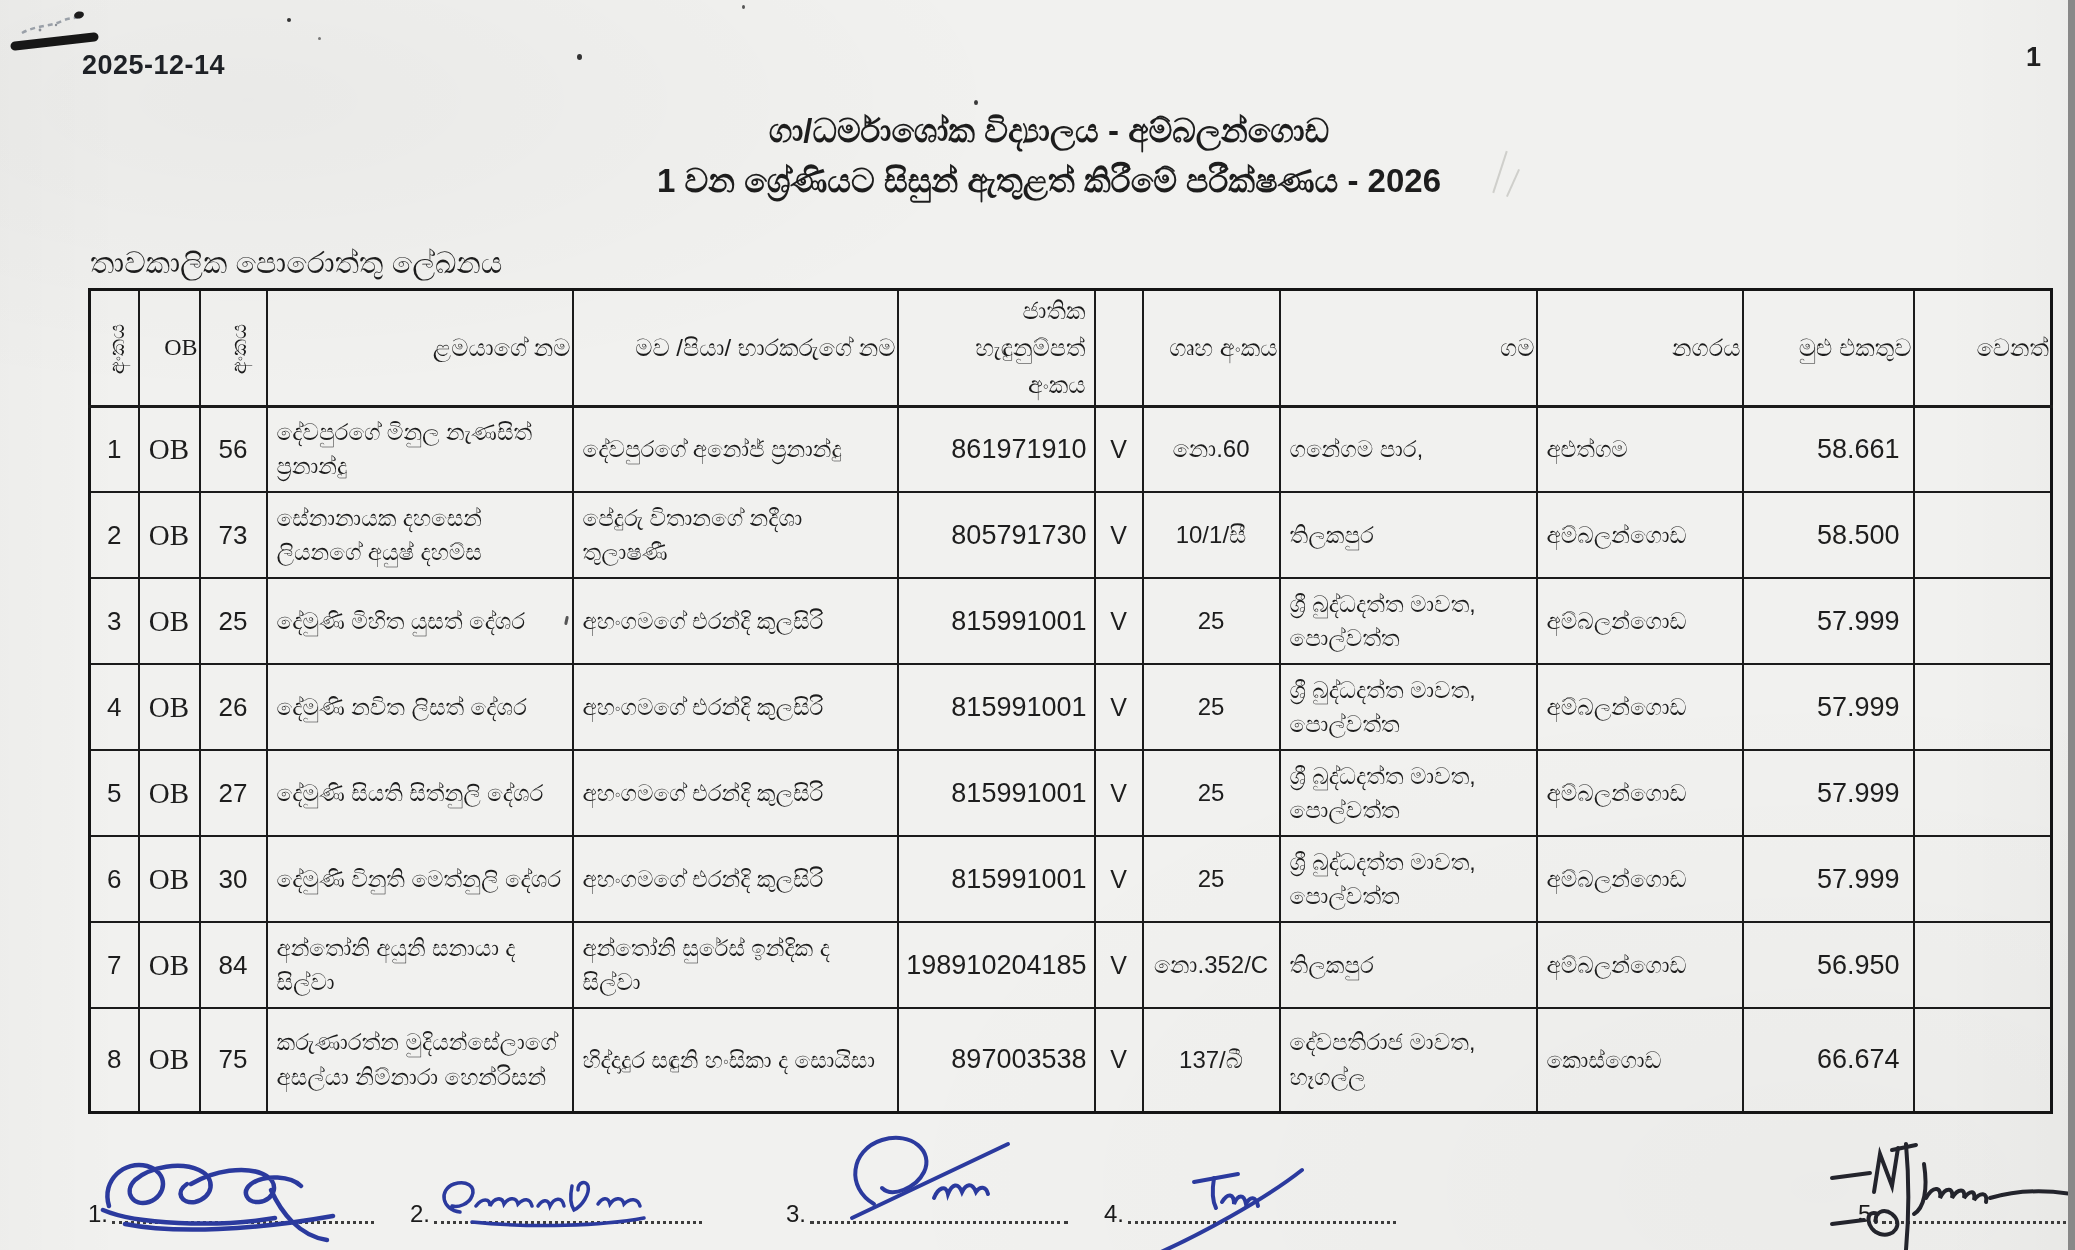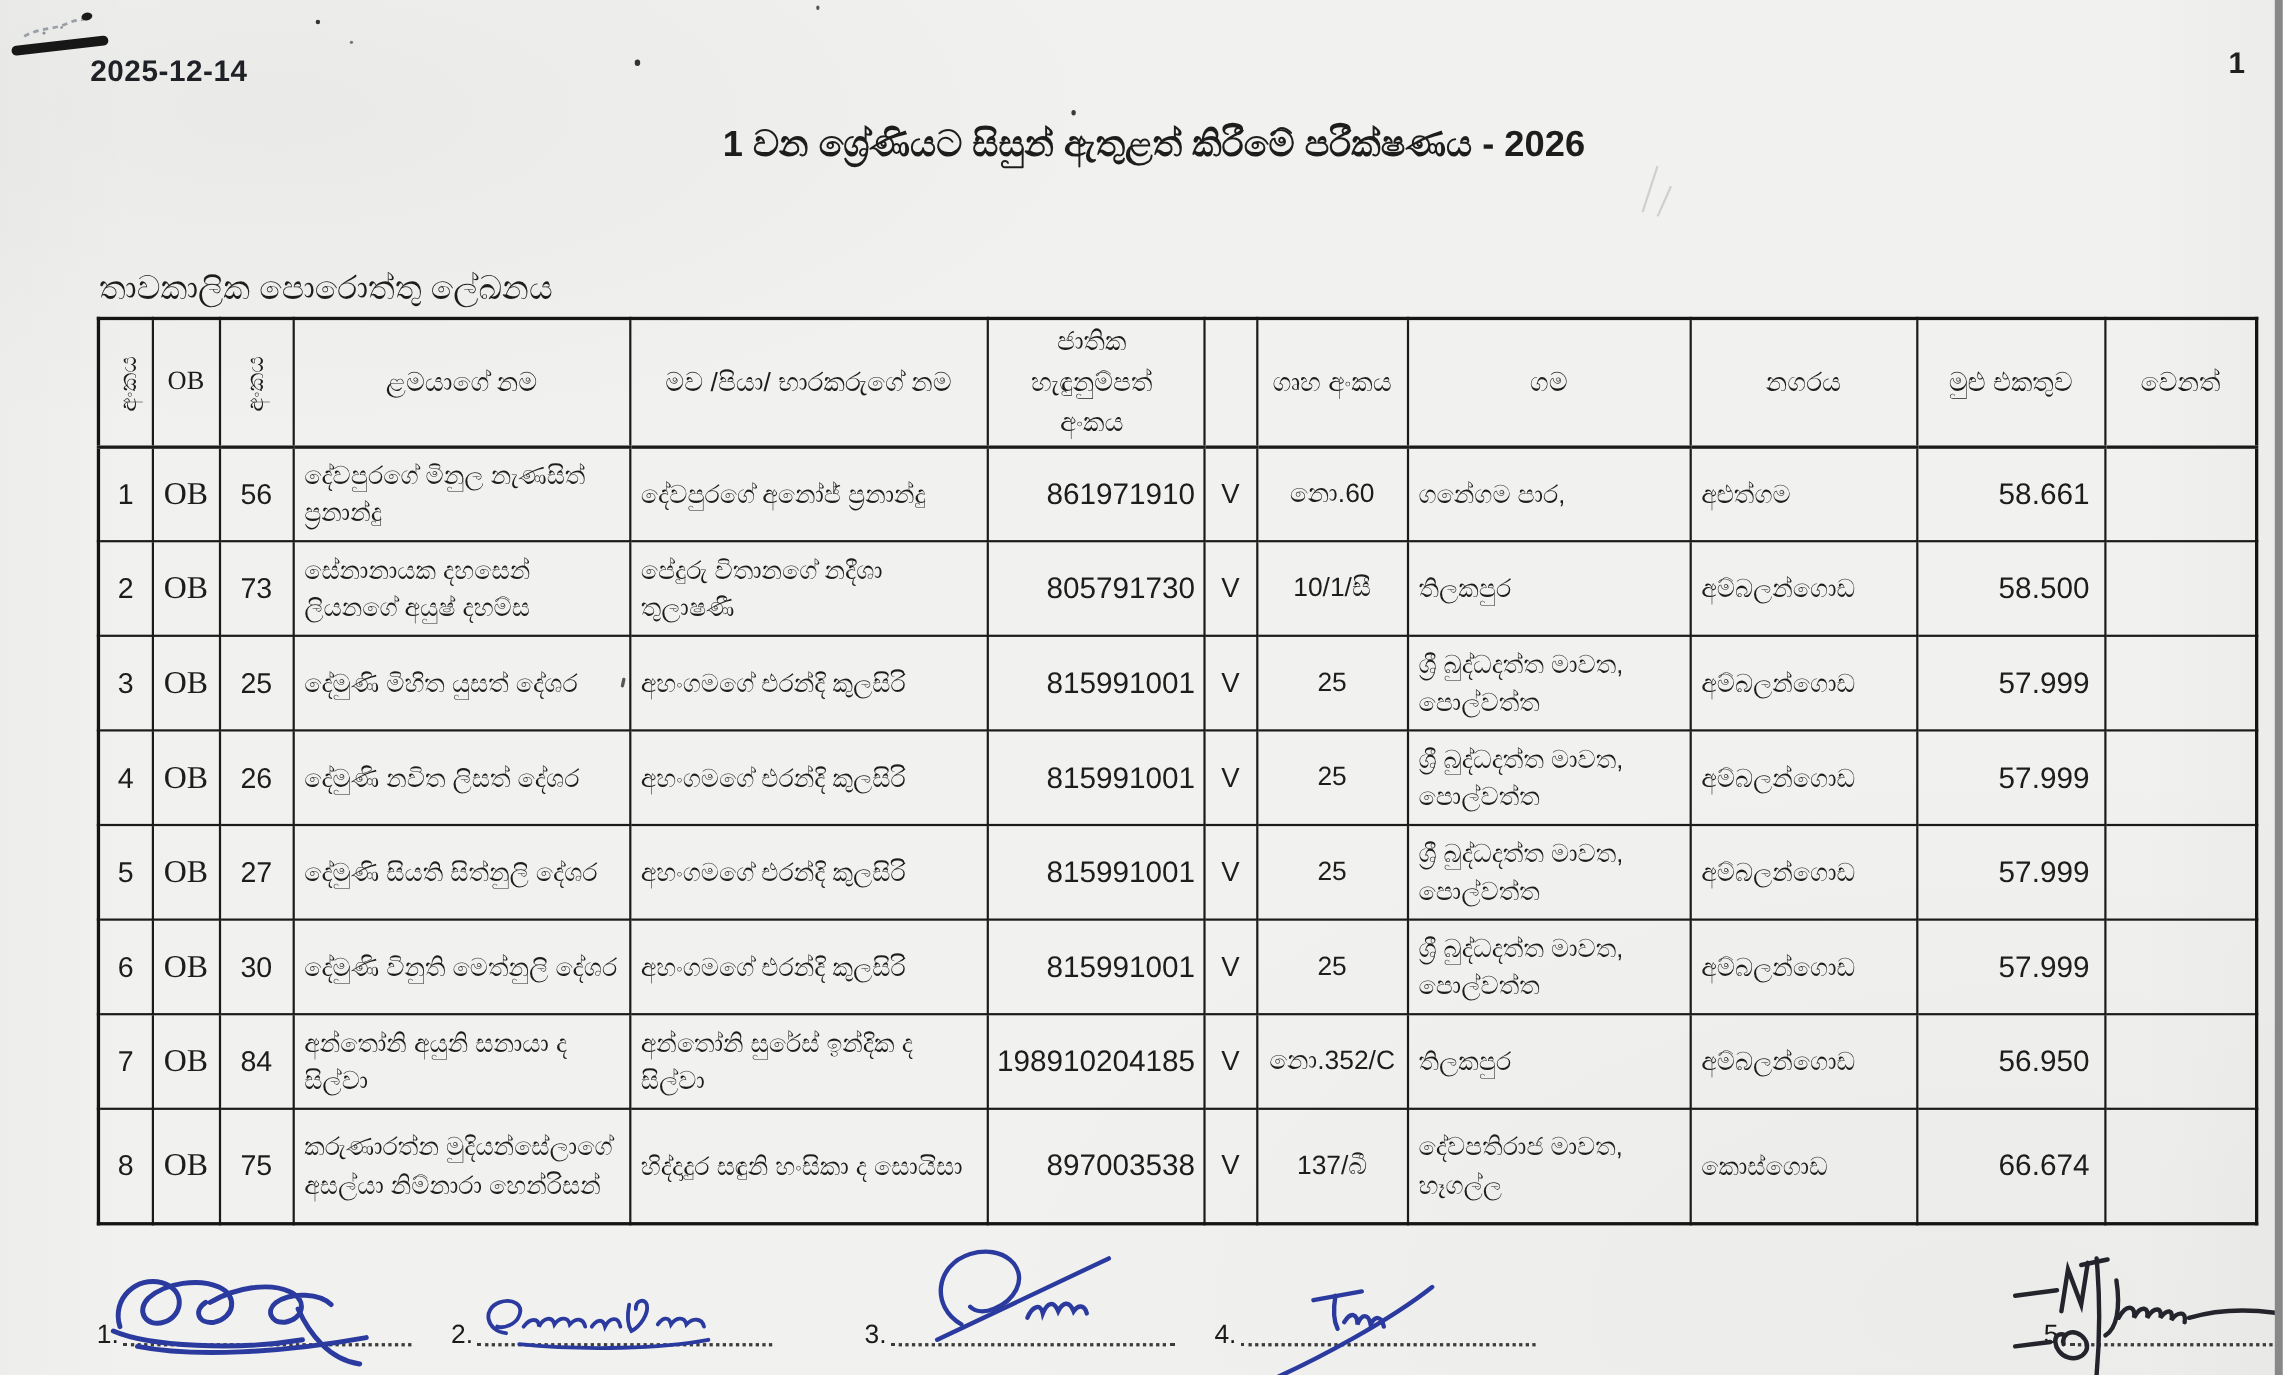--- a/index.html
+++ b/index.html
@@ -17,21 +17,21 @@
   .titleblock{position:absolute;left:0;right:0;top:112px;text-align:center;}
   .t1{font-size:33px;font-weight:bold;margin:0 0 11px 30px;}
   .t2{font-size:33px;font-weight:bold;margin:0 0 12px 30px;}
   .t3{font-size:29px;font-weight:bold;margin:0 0 0 30px;}
   .subtitle{position:absolute;left:90px;top:246px;font-size:30px;font-weight:normal;}
 
   table.wl{position:absolute;left:88px;top:288px;width:1962px;border-collapse:collapse;table-layout:fixed;
     border:3px solid #151515;}
   table.wl th, table.wl td{border:2px solid #1b1b1b;overflow:hidden;}
   table.wl thead tr{height:112px;}
-  table.wl thead th{font-weight:normal;font-size:24px;text-align:center;vertical-align:middle;
+  table.wl thead th{font-weight:normal;font-size:24px;text-align:right;vertical-align:middle;
     border-bottom-width:3px;color:#1c1c1c;margin-top:17px;}
   table.wl tbody tr{height:86px;}
   table.wl tbody tr:last-child{height:104px;}
   th.vert .vrot{display:inline-block;transform:rotate(-90deg);white-space:nowrap;font-size:21px;}
   th.nic{text-align:right;padding-right:8px;white-space:pre-line;line-height:1.55;}
   td.c{text-align:center;font-size:26px;}
   td.ob, th.obh{font-family:"Liberation Serif", serif;font-size:29px;text-align:center;}
   td.name{font-size:23px;text-align:left;vertical-align:middle;padding:4px 6px 4px 9px;line-height:1.5;white-space:pre-line;}
   td.nicnum{text-align:right;padding-right:7px;font-size:27px;font-weight:500;}
   td.vcol{text-align:center;font-size:25px;}
@@ -55,20 +55,21 @@
     <path d="M12,27 C26,19 40,21 52,15 C60,11 66,13 70,10" stroke="#9aa0a8" stroke-width="2.5" fill="none" stroke-dasharray="5 4"></path>
     <ellipse cx="69" cy="9" rx="5" ry="3.5" fill="#1c1c1c" transform="rotate(-14 69 9)"></ellipse>
     <circle cx="30" cy="24" r="1.4" fill="#8b8f96"></circle>
     <circle cx="46" cy="19" r="1.2" fill="#8b8f96"></circle>
   </svg>
 
   <div class="date">2025-12-14</div>
   <div class="pagenum">1</div>
 
   <div class="titleblock">
+    <div class="t1">ගා/ධර්මාශෝක විද්‍යාලය - අම්බලන්ගොඩ</div>
     <div class="t2">1 වන ශ්‍රේණියට සිසුන් ඇතුළත් කිරීමේ පරීක්ෂණය - 2026</div>
   </div>
 
   <div class="subtitle">තාවකාලික පොරොත්තු ලේඛනය</div>
 
   <table class="wl">
     <colgroup>
       <col style="width:49px">
         <col style="width:61px">
         <col style="width:67px">

